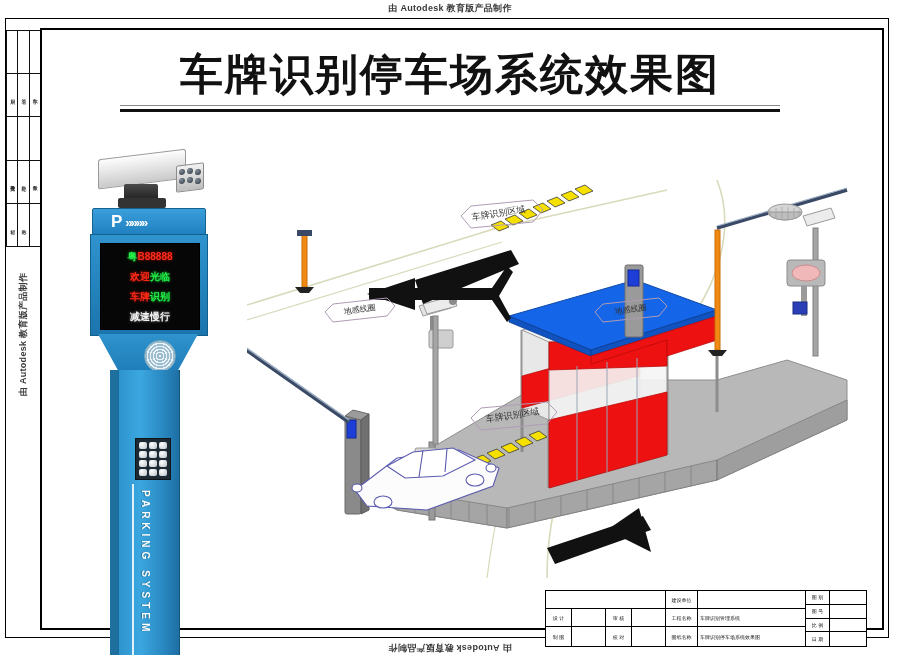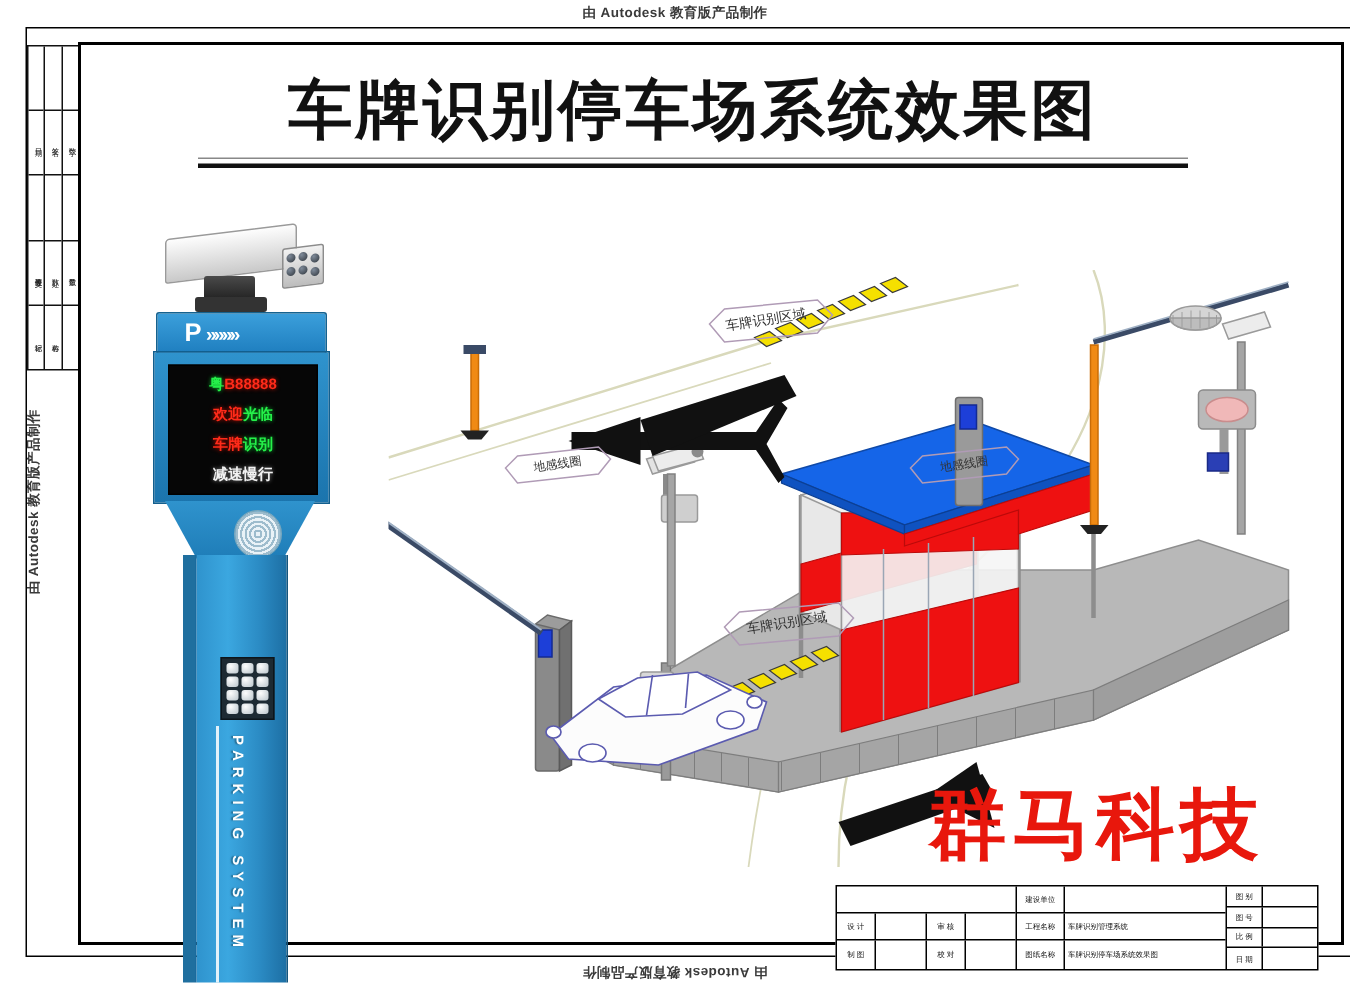--- a/index.html
+++ b/index.html
@@ -9,21 +9,21 @@
   
   .wm{position:absolute;font-size:9px;color:#3a3a3a;white-space:nowrap;letter-spacing:.3px;}
   .wm-top{top:2px;left:50%;transform:translateX(-50%);font-weight:bold;}
   .wm-bottom{bottom:1px;left:50%;transform:translateX(-50%) rotate(180deg);font-weight:bold;}
   .wm-left{left:-52px;top:50%;transform:rotate(-90deg) translateX(0);transform-origin:center;
            width:150px;text-align:center;font-weight:bold;}
   .wm-right{right:-52px;top:50%;transform:rotate(90deg);transform-origin:center;
            width:150px;text-align:center;font-weight:bold;}
 
   
-  .sheet{position:absolute;left:12px;top:14px;width:864px;height:628px;}
+  .sheet{position:absolute;left:0;top:14px;width:864px;height:628px;}
   .frame-outer{position:absolute;left:5px;top:4px;width:882px;height:618px;border:1px solid #000;}
   .frame-inner{position:absolute;left:40px;top:14px;width:840px;height:598px;border:2px solid #000;background:#fff;}
 
   
   .margin-tbl{position:absolute;left:6px;top:16px;width:33px;height:215px;border:1px solid #111;
               display:flex;}
   .margin-col{flex:1;border-right:1px solid #111;display:flex;flex-direction:column;}
   .margin-col:last-child{border-right:none;}
   .margin-cell{flex:1;border-bottom:1px solid #111;display:flex;align-items:center;justify-content:center;}
   .margin-cell:last-child{border-bottom:none;}
@@ -434,21 +434,20 @@
         </g>
 
         <g>
           <path d="M 348 132 L 356 124 L 412 118 L 420 126 L 412 136 L 356 142 Z" fill="none" stroke="#b09bb6" stroke-width="1"></path>
           <text x="384" y="132" font-family="Liberation Sans, sans-serif" font-size="8" fill="#333" text-anchor="middle" transform="rotate(-8 384 132)">地感线圈</text>
         </g>
 
       </svg>
     </div>
 
-    <div class="logo" style="left:565px;top:485px;">群马科技</div>
 
     <div class="tblock" style="left:503px;top:560px;">
 
       <div class="tb-col c1">
         <div class="tb-row" style="height:33%;">
           <div class="tb-lbl" style="width:100%;border-right:none;"></div>
         </div>
         <div class="tb-row" style="height:33%;">
           <div class="tb-lbl" style="width:26px;">设 计</div>
           <div class="tb-val" style="max-width:34px;border-right:1px solid #000;"></div>

